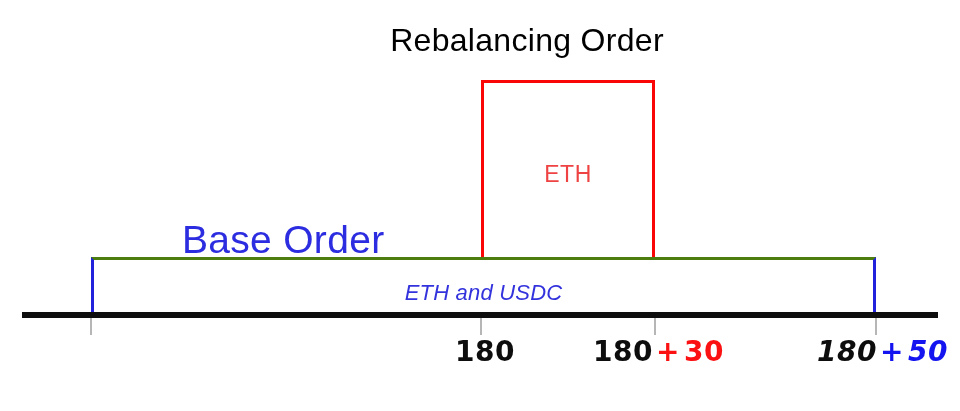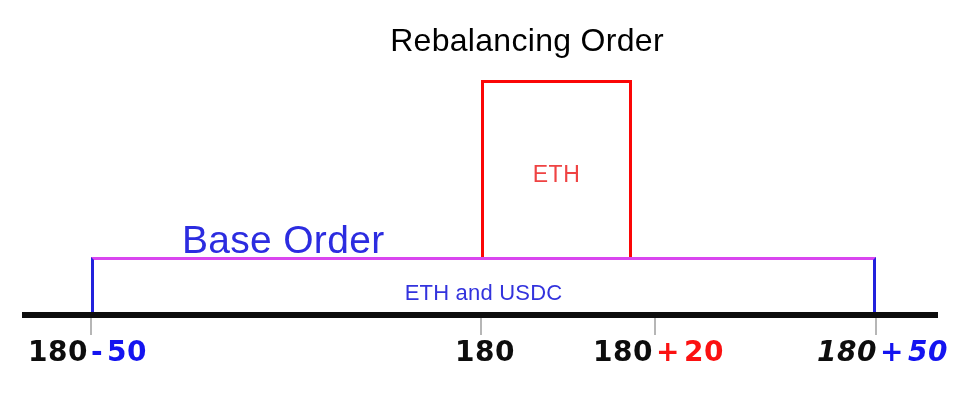--- a/index.html
+++ b/index.html
@@ -38,43 +38,44 @@
 
   
   .base-box {
     position: absolute;
     left: 91px;
     top: 257px;
     width: 785px;
     height: 58px;
     border-left: 3px solid #2222dd;
     border-right: 3px solid #2222dd;
-    border-top: 3px solid #d946ef;
+    border-top: 3px solid #4d7c0f;
     border-bottom: none;
     box-sizing: border-box;
     background: transparent;
+    font-style: italic;
   }
   .base-box-label {
     position: absolute;
     left: 0;
     top: 20px;
     width: 100%;
     text-align: center;
     color: #3333dd;
     font-size: 22px;
     letter-spacing: 0.2px;
     white-space: nowrap;
   }
 
   
   .rebal-box {
     position: absolute;
     left: 481px;
     top: 80px;
-    width: 151px;
+    width: 174px;
     height: 178px;
     border-left: 3px solid #fb0606;
     border-right: 3px solid #fb0606;
     border-top: 3px solid #fb0606;
     border-bottom: none;
     box-sizing: border-box;
     background: transparent;
   }
   .rebal-box-label {
     position: absolute;
@@ -146,29 +147,26 @@
     <div class="base-box-label">ETH and USDC</div>
   </div>
 
   <div class="axis-line"></div>
 
   <div class="tick" style="left:90px;"></div>
   <div class="tick" style="left:480px;"></div>
   <div class="tick" style="left:654px;"></div>
   <div class="tick" style="left:875px;"></div>
 
-  <div class="val-label" style="left:28px;">
-    <span class="c-black">180</span><span class="op c-blue">-</span><span class="delta c-blue">50</span>
-  </div>
 
   <div class="val-label" style="left:455px;">
     <span class="c-black">180</span>
   </div>
 
   <div class="val-label" style="left:593px;">
-    <span class="c-black">180</span><span class="op c-red">+</span><span class="delta c-red">20</span>
+    <span class="c-black">180</span><span class="op c-red">+</span><span class="delta c-red">30</span>
   </div>
 
   <div class="val-label" style="left:817px;font-style:italic;">
     <span class="c-black">180</span><span class="op c-blue">+</span><span class="delta c-blue">50</span>
   </div>
 
 </div>
 
 </body></html>

